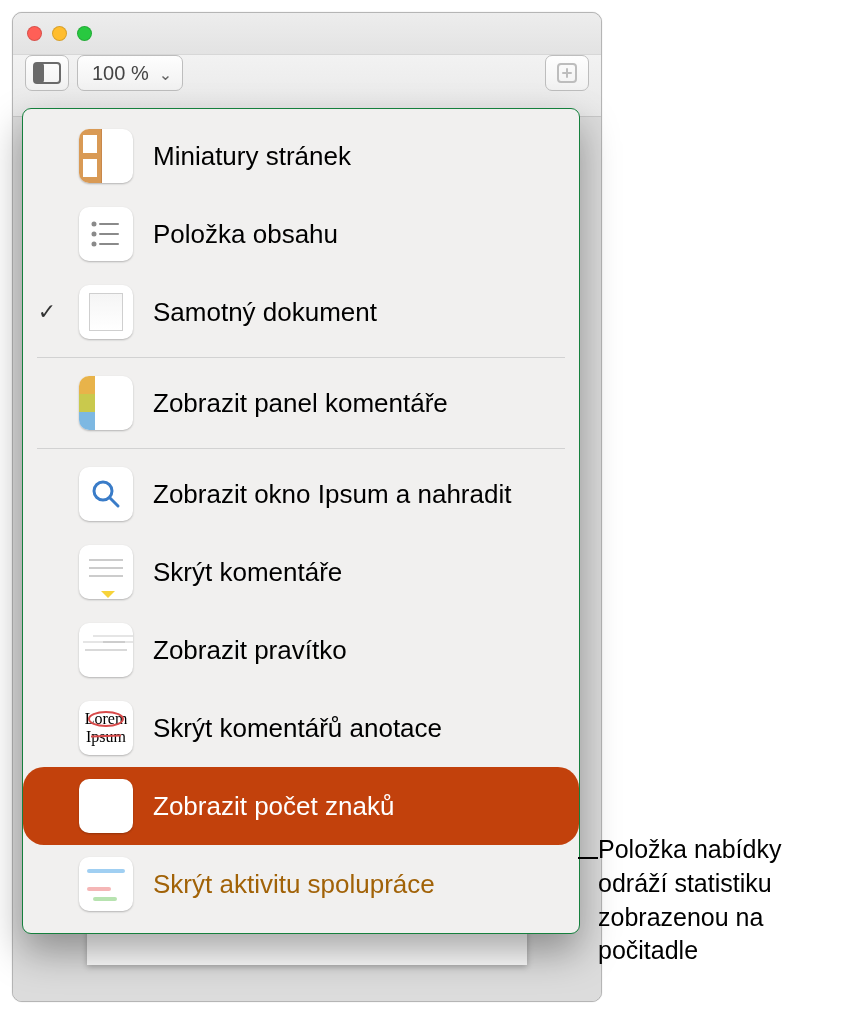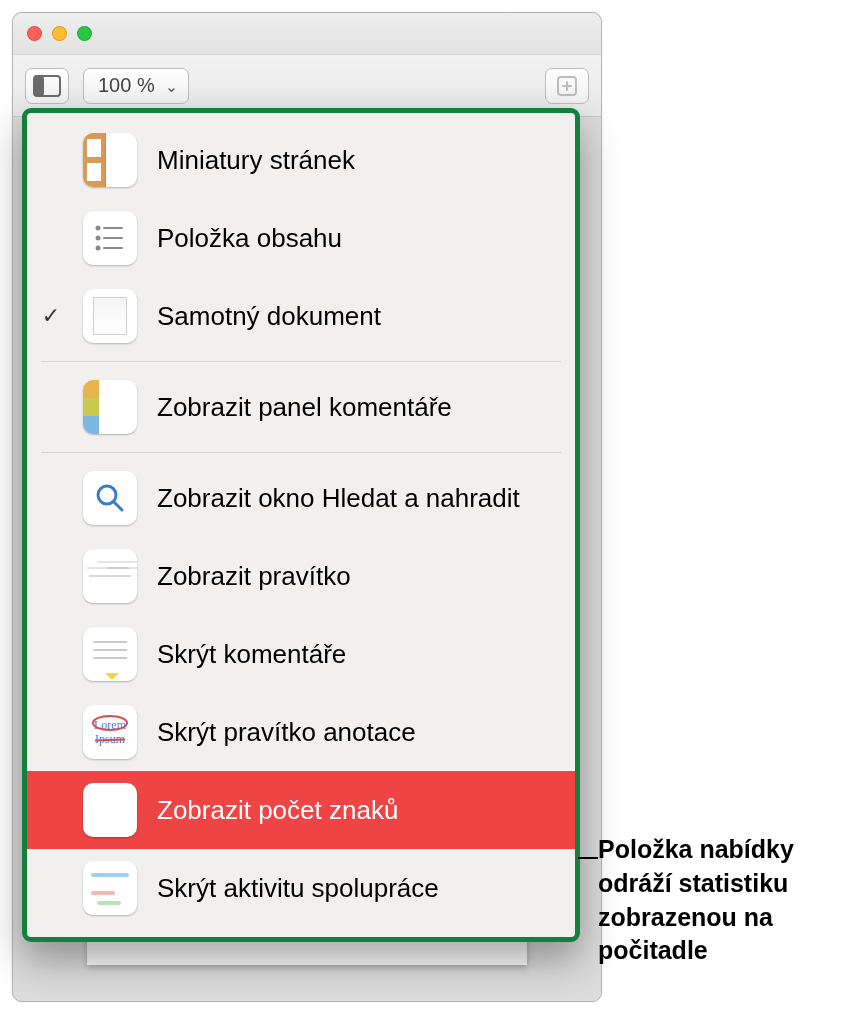--- a/index.html
+++ b/index.html
@@ -32,22 +32,21 @@
     background: linear-gradient(#ededed,#e3e3e3);
   }
   .traffic { display:flex; gap:10px; }
   .tl { width:15px; height:15px; border-radius:50%; border:1px solid rgba(0,0,0,.15);}
   .tl.red{background:#ff5f57;}
   .tl.yellow{background:#ffbd2e;}
   .tl.green{background:#28c940;}
   .toolbar {
     height: 62px;
     display:flex;
-    align-items:center;
-    gap: 14px;
+    gap: 8px;
     padding: 0 12px;
     border-bottom: 1px solid #c7c7c7;
     background: linear-gradient(#f2f2f2,#e8e8e8);
   }
   .tb-btn {
     height: 36px;
     min-width: 44px;
     border: 1px solid #bdbdbd;
     border-radius: 7px;
     background: linear-gradient(#fefefe,#f1f1f1);
@@ -84,21 +83,21 @@
     box-shadow: 0 2px 6px rgba(0,0,0,.25);
   }
 
   
   .menu {
     position:absolute;
     left: 22px;
     top: 108px;
     width: 558px;
     background: #f1f0ef;
-    border: 5px solid #15803d;
+    border: 1px solid #15803d;
     border-radius: 9px;
     padding: 8px 0 10px 0;
     box-shadow: 0 18px 38px rgba(0,0,0,.35);
   }
   .mi {
     display:flex;
     align-items:center;
     height: 78px;
     padding: 0 22px 0 12px;
     gap: 20px;
@@ -119,25 +118,26 @@
     display:flex;
     align-items:center;
     justify-content:center;
     flex-shrink:0;
     box-shadow: 0 1px 2px rgba(0,0,0,.25);
     background:#fff;
     position:relative;
     overflow:hidden;
   }
   .mi.highlight {
-    background:#ef4444;
+    background:#c2410c;
     color:#fff;
+    border-radius:21px;
   }
   .mi.highlight .mi-label { color:#fff; font-weight:500;}
-  .mi.disabled .mi-label { color:#000000; }
+  .mi.disabled .mi-label { color:#a16207; }
   .sep {
     height:1px;
     background:#d2d2d2;
     margin: 6px 14px;
   }
 
   
   .ic-thumbs { background:#fff; }
   .ic-thumbs::before{ content:""; position:absolute; left:0;top:0;bottom:0;width:22px;background:#d99a55;border-right:1px solid #c8874a;}
   .ic-thumbs::after{ content:""; position:absolute; left:4px; top:6px; width:14px; height:18px; background:#fff; box-shadow:0 24px 0 #fff;}
@@ -147,40 +147,39 @@
   .ic-doc::before{content:"";position:absolute;left:10px;top:8px;right:10px;bottom:8px;border:1px solid #cfcfcf;background:linear-gradient(#f5f5f5,#fff);}
   .ic-comments{background:#fff;}
   .ic-comments::before{content:"";position:absolute;left:0;top:0;bottom:0;width:16px;background:linear-gradient(#e8b34a 0 33%, #c9c94d 33% 66%, #7db8e2 66% 100%);}
   .ic-search{background:#fff;display:flex;align-items:center;justify-content:center;}
   .ic-ruler{background:linear-gradient(#ffe89a,#f5c94a);}
   .ic-ruler::before{content:"";position:absolute;left:6px;right:6px;top:26px;height:2px;background:rgba(0,0,0,.15);box-shadow: -2px -8px 0 rgba(0,0,0,.1), 8px -14px 0 rgba(0,0,0,.1), 18px -8px 0 rgba(0,0,0,.1);}
   .ic-note{background:linear-gradient(#ffe66b,#f7d33a);}
   .ic-note::before{content:"";position:absolute;left:10px;right:10px;top:14px;height:2px;background:rgba(0,0,0,.2);box-shadow:0 8px 0 rgba(0,0,0,.2),0 16px 0 rgba(0,0,0,.2);}
   .ic-note::after{content:"";position:absolute;left:22px;bottom:-6px;width:0;height:0;border:7px solid transparent;border-top-color:#f7d33a;}
   .ic-anno{background:#fff;display:flex;align-items:center;justify-content:center;flex-direction:column;gap:2px;}
-  .ic-anno .t{font-size:12px;color:#3b82f6;line-height:1;font-family:Georgia,serif;}
+  .ic-anno .t{font-size:16px;color:#000000;line-height:1;font-family:Georgia,serif;}
   .ic-anno .c{position:absolute;width:36px;height:16px;border:2px solid #d84a4a;border-radius:50%;top:10px;}
   .ic-anno .l{position:absolute;width:30px;height:2px;background:#d84a4a;top:34px;transform:rotate(-2deg);}
   .ic-count{background:linear-gradient(#555,#2b2b2b);color:#fff;display:flex;align-items:center;justify-content:center;font-size:22px;font-weight:600;border-radius:10px;}
   .ic-collab{background:#fff;}
   .ic-collab::before{content:"";position:absolute;left:8px;right:8px;top:12px;height:4px;background:#a0cff2;border-radius:2px;}
   .ic-collab::after{content:"";position:absolute;left:8px;right:22px;top:30px;height:4px;background:#f5b6b6;border-radius:2px;box-shadow: 6px 10px 0 #b7e3b0;}
 
   .mi-label { flex:1; }
 
   
   .callout {
     position:absolute;
     left: 598px;
     top: 833px;
     width: 250px;
     font-size: 25px;
     color:#000;
     line-height:1.35;
-    font-weight:bold;
   }
   .callout-line{
     position:absolute;
     left:578px;
     top:857px;
     width:20px;
     height:2px;
     background:#000;
   }
 </style>
@@ -263,44 +262,44 @@
   <div class="sep"></div>
 
   <div class="mi">
     <span class="check"></span>
     <span class="mi-icon ic-search">
       <svg width="34" height="34" viewBox="0 0 34 34">
           <circle cx="14" cy="14" r="9" fill="none" stroke="#3a7cc8" stroke-width="3"></circle>
           <path d="M21 21l8 8" stroke="#3a7cc8" stroke-width="3" stroke-linecap="round"></path>
         </svg>
     </span>
-    <span class="mi-label">Zobrazit okno Hledat a nahradit</span>
+    <span class="mi-label">Zobrazit okno Ipsum a nahradit</span>
+  </div>
+
+  <div class="mi">
+    <span class="check"></span>
+    <span class="mi-icon ic-note"></span>
+    <span class="mi-label">Skrýt komentáře</span>
   </div>
 
   <div class="mi">
     <span class="check"></span>
     <span class="mi-icon ic-ruler"></span>
     <span class="mi-label">Zobrazit pravítko</span>
-  </div>
-
-  <div class="mi">
-    <span class="check"></span>
-    <span class="mi-icon ic-note"></span>
-    <span class="mi-label">Skrýt komentáře</span>
   </div>
 
   <div class="mi">
     <span class="check"></span>
     <span class="mi-icon ic-anno">
       <span class="t">Lorem</span>
         <span class="t">Ipsum</span>
       <span class="c"></span>
         <span class="l"></span>
     </span>
-    <span class="mi-label">Skrýt pravítko anotace</span>
+    <span class="mi-label">Skrýt komentářů anotace</span>
   </div>
 
   <div class="mi highlight">
     <span class="check"></span>
     <span class="mi-icon ic-count">
       <span>42</span>
     </span>
     <span class="mi-label">Zobrazit počet znaků</span>
   </div>
 

